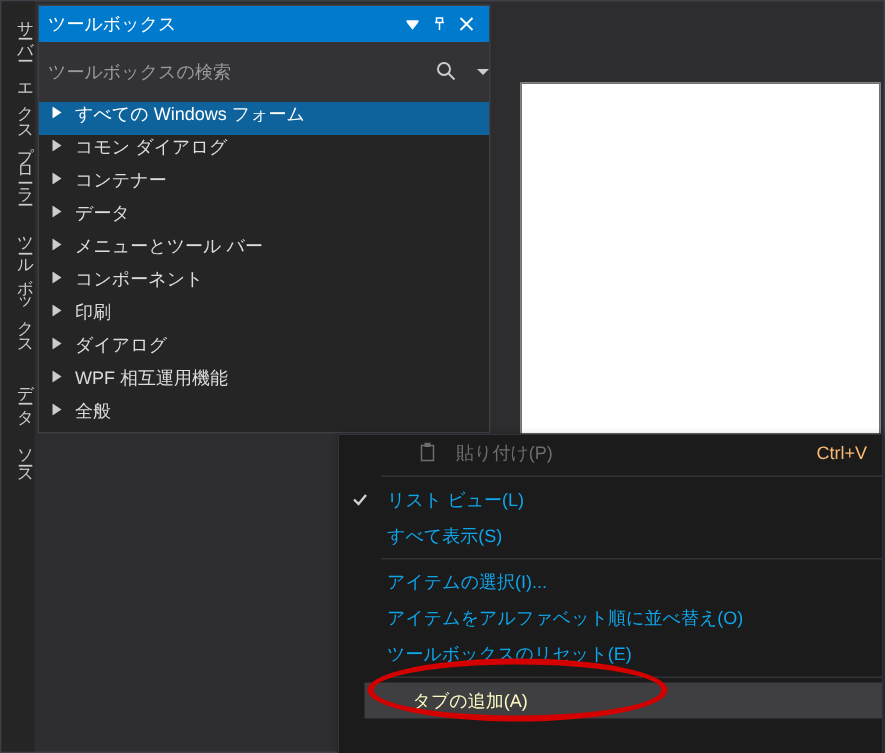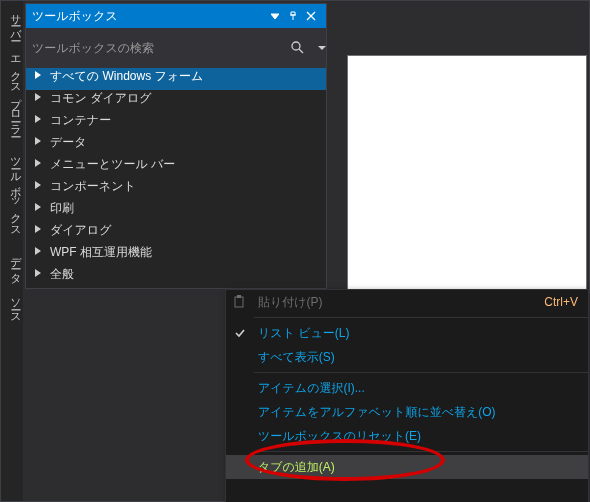--- a/index.html
+++ b/index.html
@@ -21,22 +21,22 @@
   .tree-item { height: 22px; display: flex; align-items: flex-start; padding-left: 8px; color: #dcdcdc; cursor: pointer; }
   .tree-item .caret { width: 10px; height: 10px; margin-right: 6px; }
   .tree-item.selected { background: #0e639c; color: #fff; }
   .designer { position: absolute; left: 328px; top: 2px; right: 2px; bottom: 2px; background: #2d2d30; }
   .form-surface { position: absolute; left: 18px; top: 52px; right: 0; bottom: 0; background: #fff; border: 1px solid #717171; }
   .context-menu { position: absolute; left: 224px; top: 288px; width: 364px; background: #1b1b1c; border: 1px solid #333337; box-shadow: 2px 2px 6px rgba(0,0,0,0.5); }
   .menu-item { height: 24px; display: flex; align-items: center; color: #0ea5e9; font-size: 12px; cursor: pointer; }
   .menu-item .gutter { width: 28px; height: 100%; display: flex; align-items: center; justify-content: center; }
   .menu-item .mi-label { flex: 1; padding-left: 4px; }
   .menu-item .shortcut { padding-right: 10px; color: #fdba74; }
-  .menu-item.disabled { color: #6d6d6d; cursor: default; }
-  .menu-item.highlight { background: #3f3f41; color: #bef264; }
+  .menu-item.disabled { color: #6d6d6d; cursor: default; padding-left: 46px; }
+  .menu-item.highlight { background: #3f3f41; color: #fef9c3; margin-left: 17px; }
   .menu-sep { height: 1px; background: #333337; margin: 3px 0 3px 28px; }
   .checkmark svg { stroke: #d0d0d0; fill: none; }
   .highlight-oval { position: absolute; left: 244px; top: 438px; width: 200px; height: 42px; border: 4px solid #d40000; border-radius: 50%; pointer-events: none; }
 </style>
 </head>
 <body>
 
 <div class="frame">
 
   <div class="vertical-tabs">

